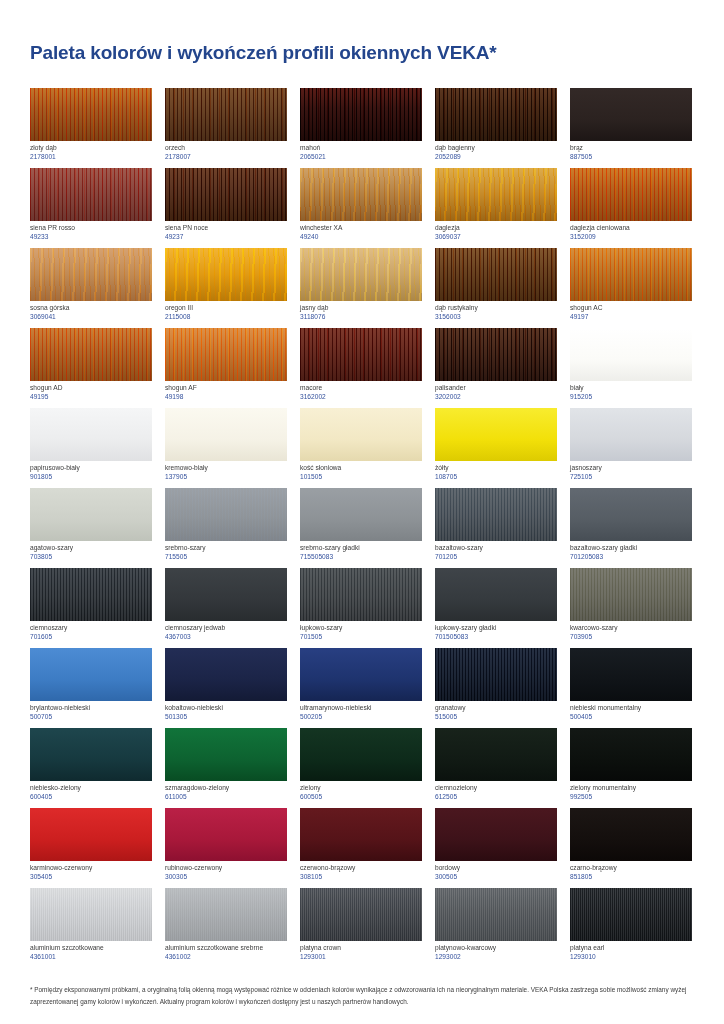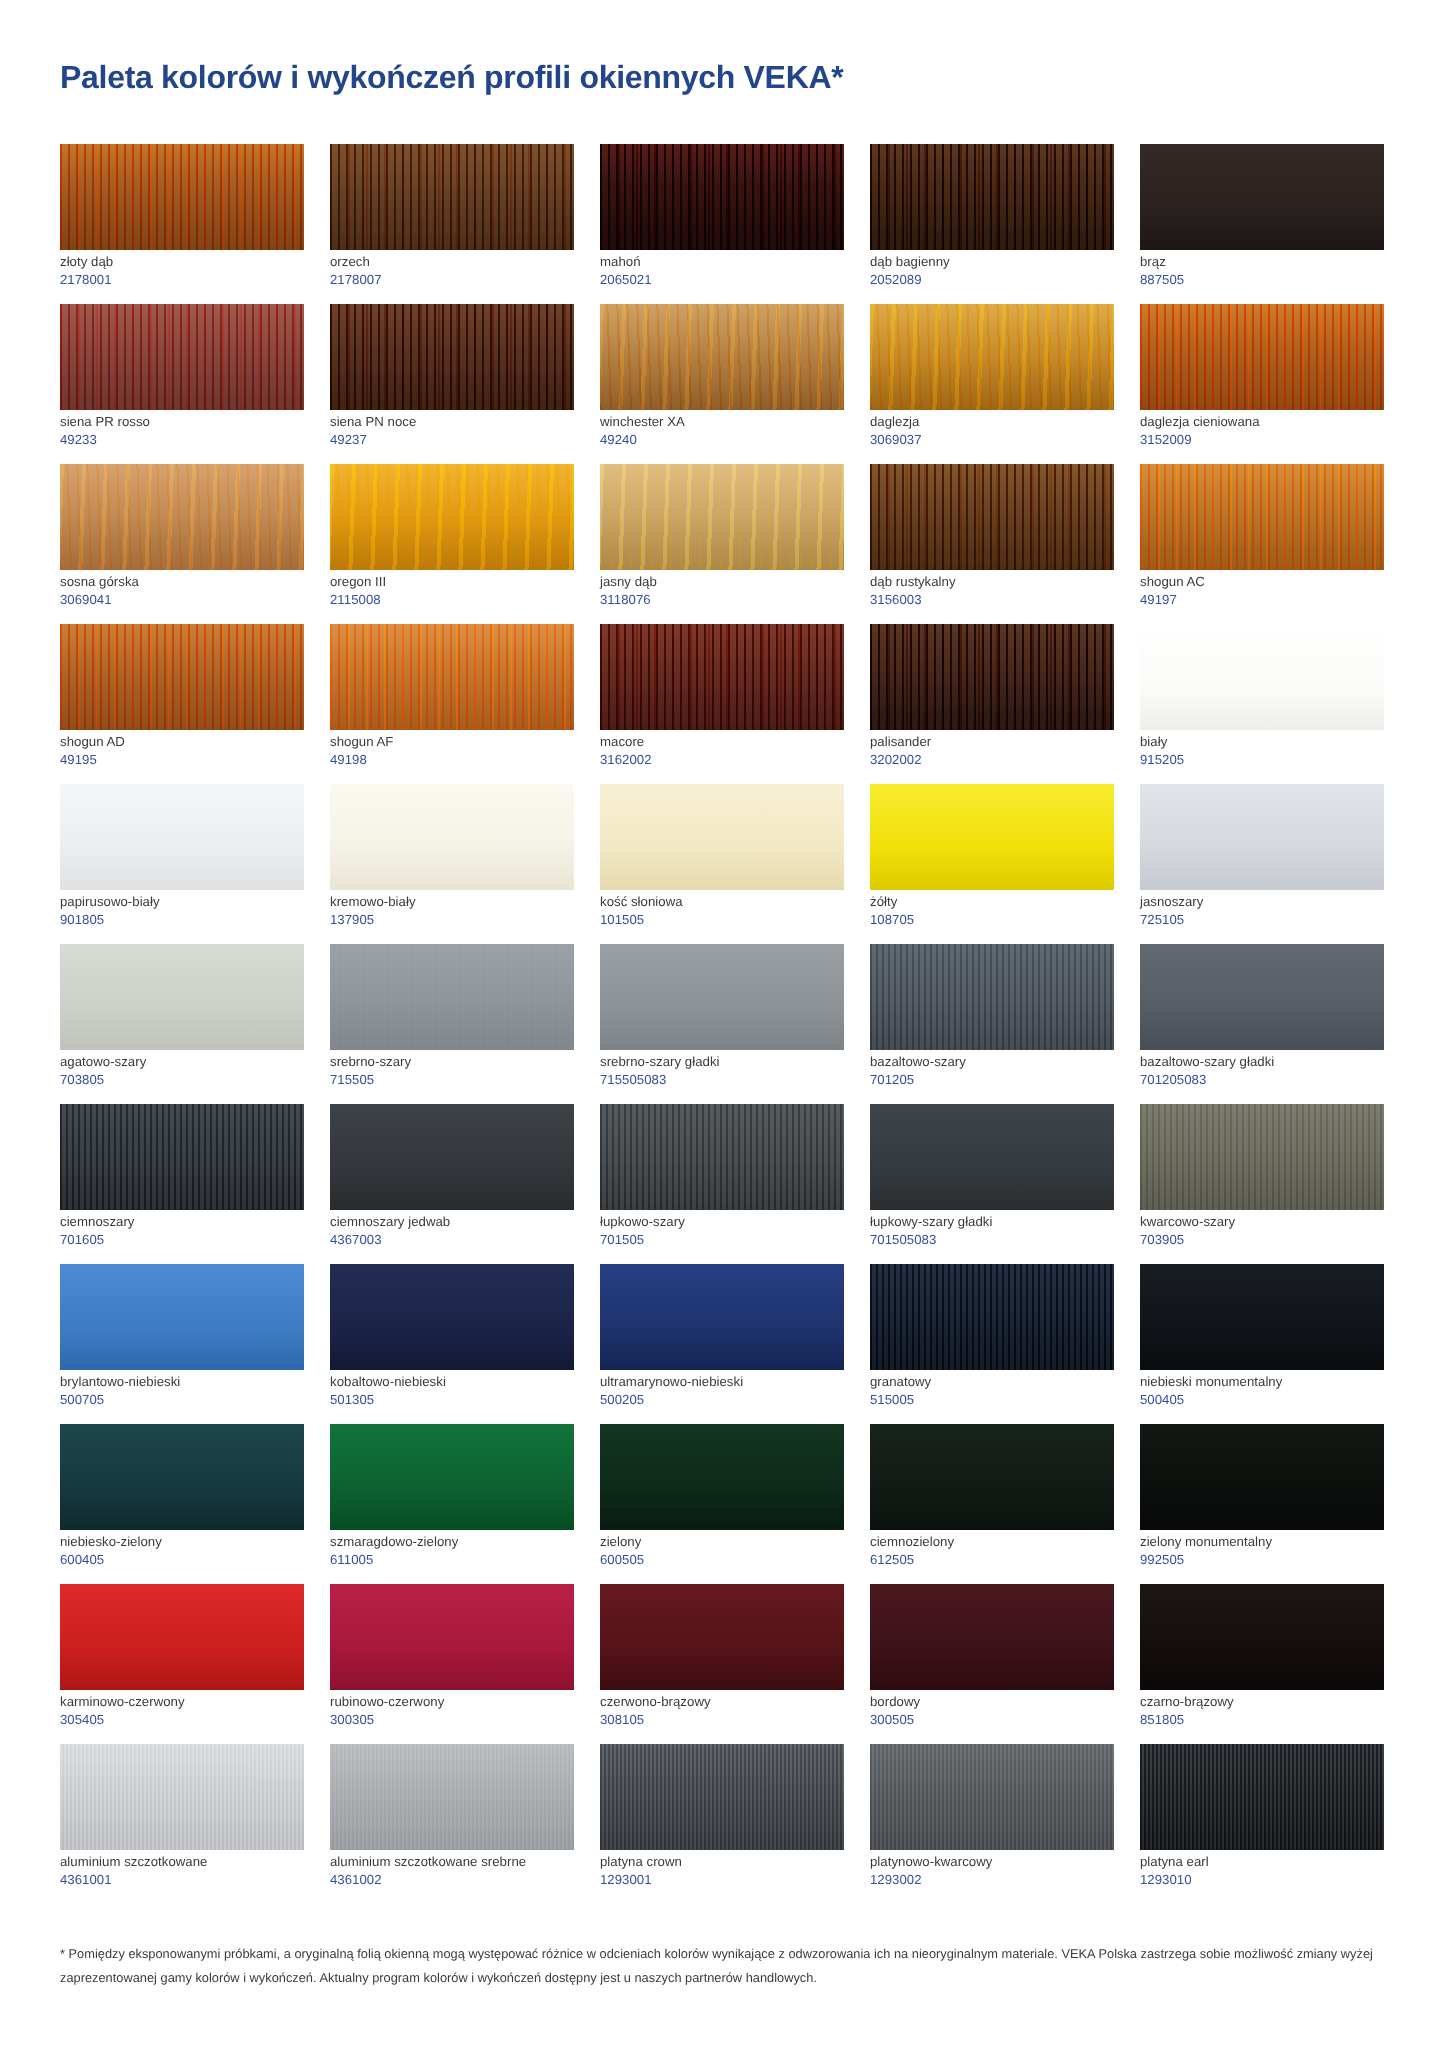--- a/index.html
+++ b/index.html
@@ -16,27 +16,27 @@
     position: relative;
   }
   .page {
     width: 724px;
     height: 1024px;
     box-sizing: border-box;
     padding: 0 28px;
     position: relative;
   }
   .page-title {
-    font-size: 16px;
+    font-size: 19px;
     font-weight: bold;
     color: #23458c;
     letter-spacing: -0.15px;
     padding-top: 30px;
     padding-bottom: 0;
-    margin: 0 0 0 2px;
+    margin: 12px 0 0 2px;
     line-height: 1.2;
   }
   .grid {
     margin-top: 23px;
     display: grid;
     grid-template-columns: repeat(5, 134px);
     column-gap: 1px;
     row-gap: 0px;
     justify-content: start;
     margin-left: 2px;

